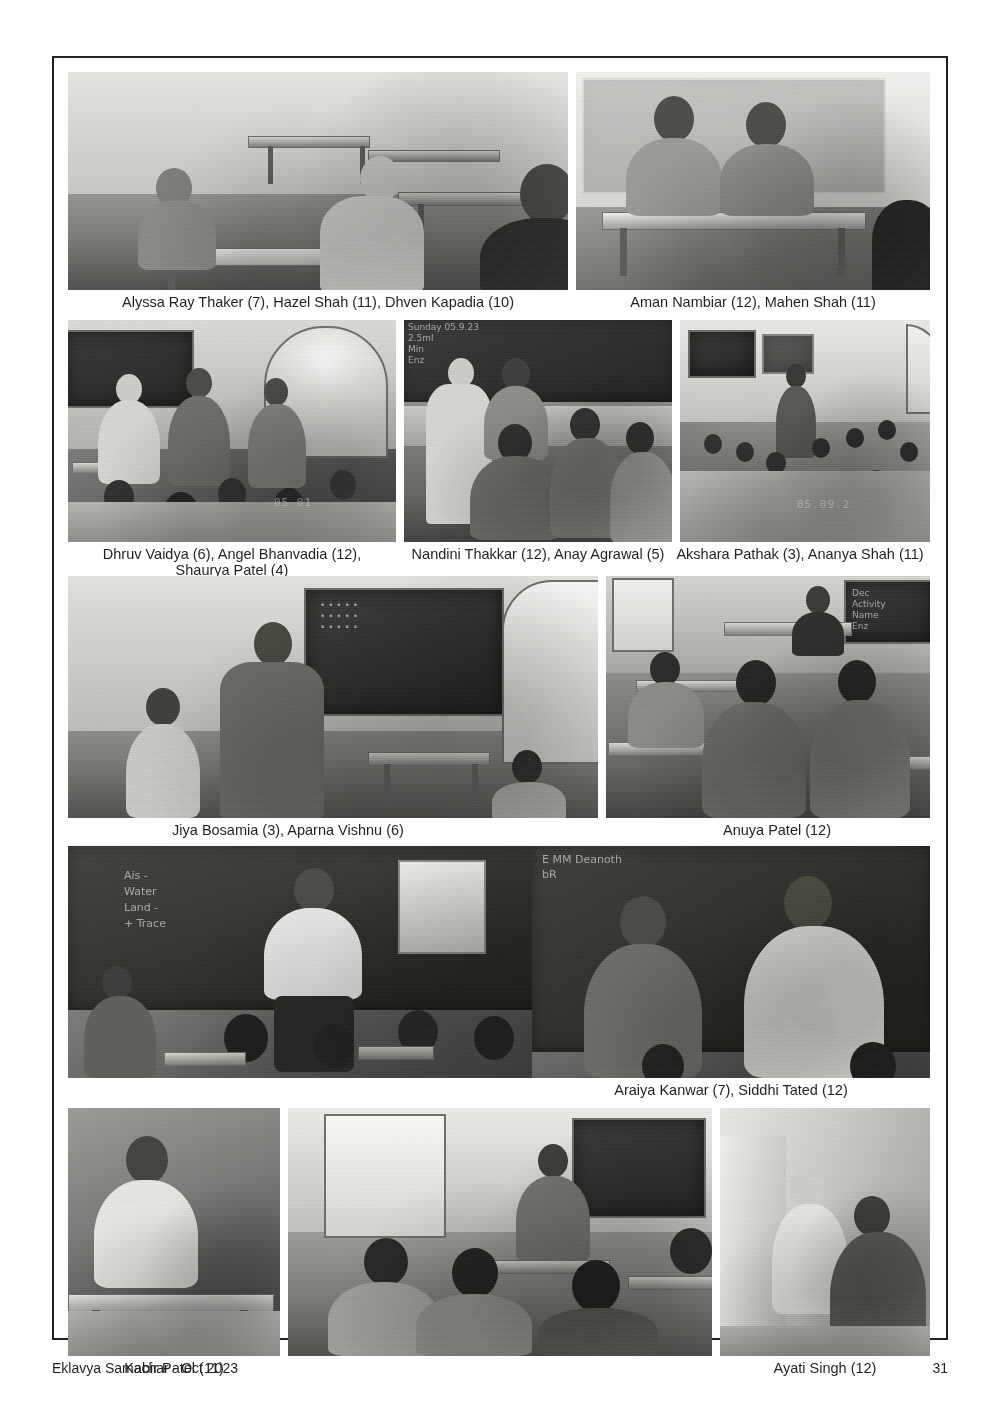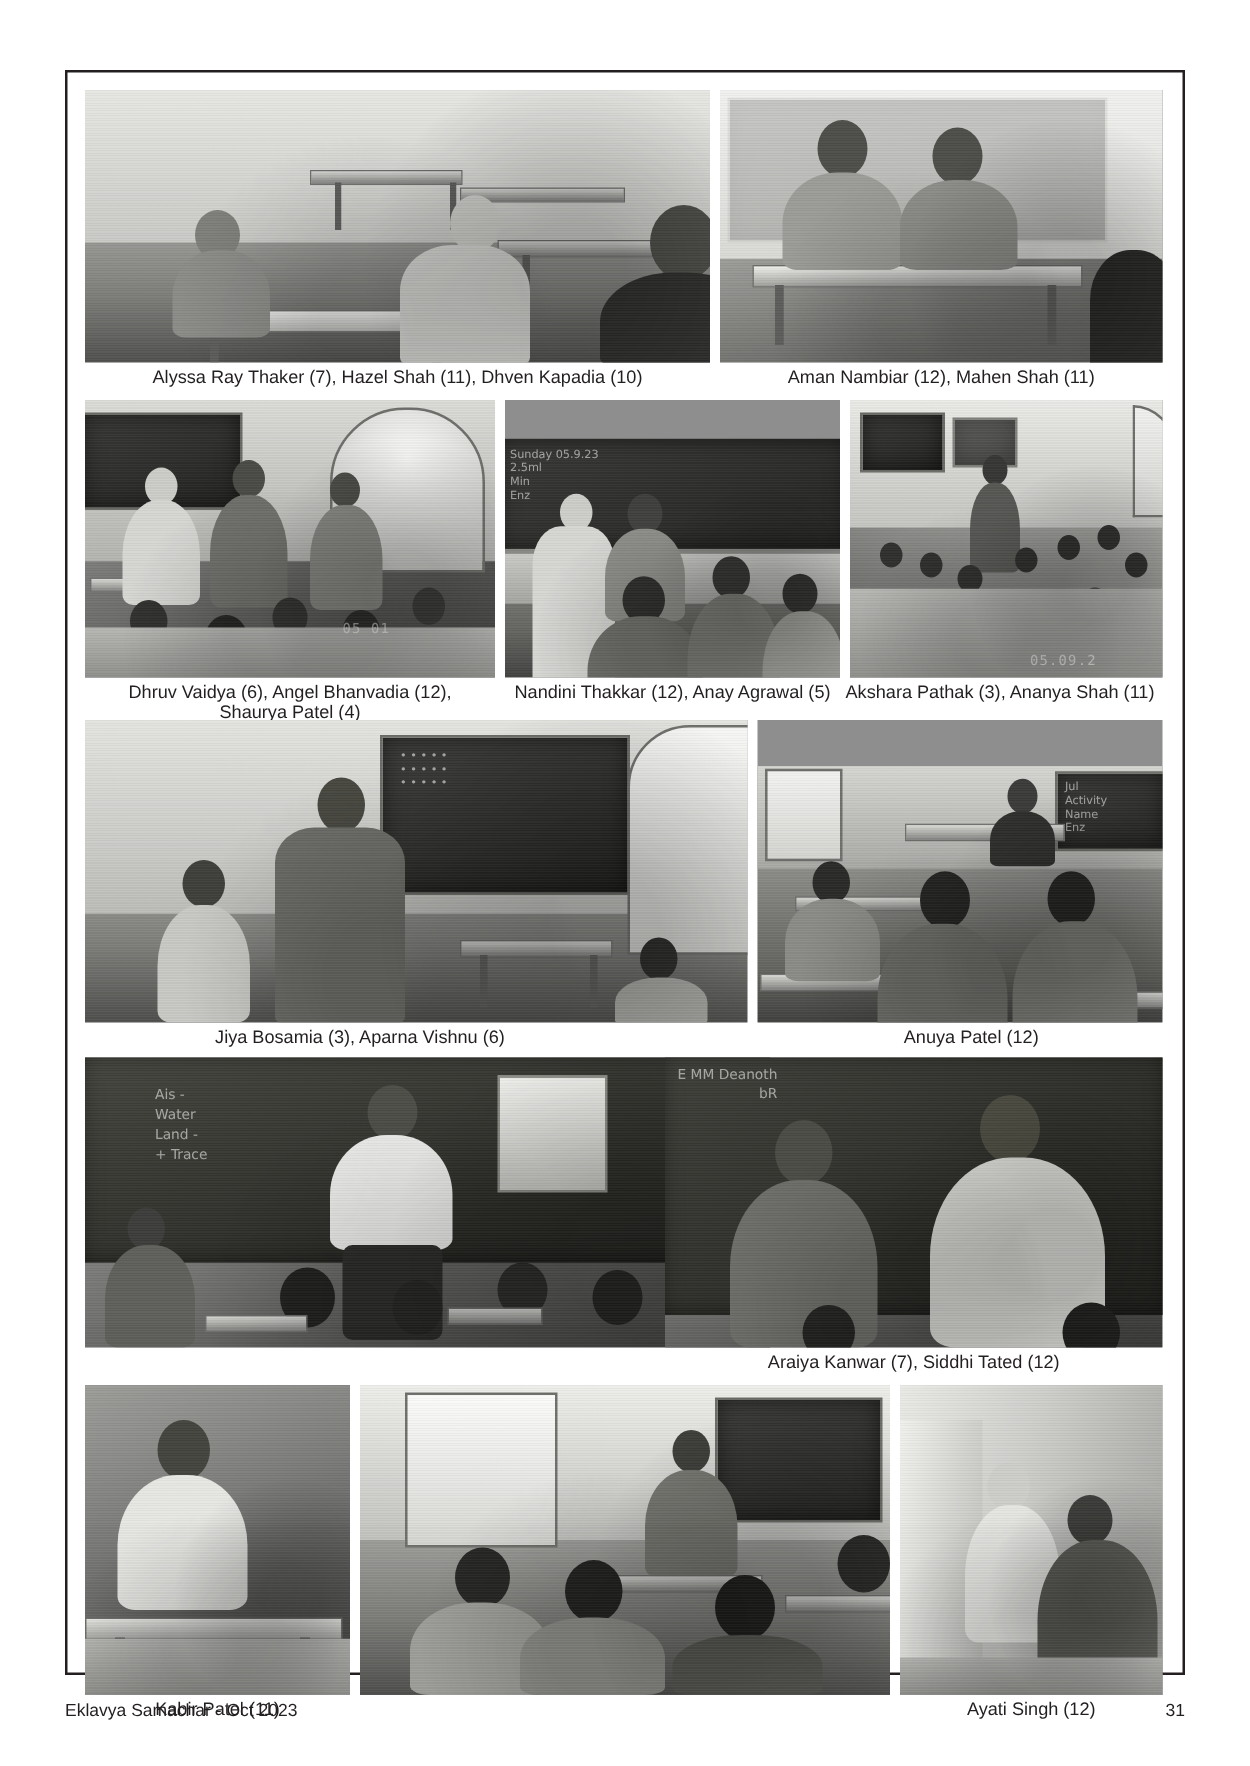--- a/index.html
+++ b/index.html
@@ -77,21 +77,21 @@
     mix-blend-mode: multiply;
     opacity: .8;
   }
   .cls-b { background:
       linear-gradient(180deg,#d7d7d4 0%,#b0b0ad 35%,#7d7d7a 75%,#4f4f4d 100%); }
   .cls-c { background:
       linear-gradient(160deg,#9c9c99 0%,#7a7a78 40%,#5a5a58 70%,#3c3c3a 100%); }
   .cls-d { background:
       linear-gradient(200deg,#c6c6c3 0%,#9a9a97 45%,#6b6b69 80%,#4a4a48 100%); }
   .cls-e { background:
-      linear-gradient(180deg,#b4b4b1 0%,#8c8c89 40%,#63635f 80%,#414140 100%); margin-top: 37px; }
+      linear-gradient(180deg,#b4b4b1 0%,#8c8c89 40%,#63635f 80%,#414140 100%); }
   .cls-f { background:
       linear-gradient(170deg,#e0e0dd 0%,#b5b5b2 30%,#7e7e7b 70%,#545452 100%); }
 
   
   .board {
     position: absolute;
     background: linear-gradient(160deg,#3a3a38 0%,#2c2c2a 60%,#222220 100%);
     border: 2px solid #6a6a66;
     box-shadow: inset 0 0 18px rgba(0,0,0,.55);
   }
@@ -291,21 +291,21 @@
         <div class="head" style="left:56px; top:122px; width:18px; height:20px; background:#2e2e2c;"></div>
         <div class="head" style="left:86px; top:132px; width:20px; height:22px; background:#2e2e2c;"></div>
         <div class="head" style="left:132px; top:118px; width:18px; height:20px; background:#2e2e2c;"></div>
         <div class="head" style="left:166px; top:108px; width:18px; height:20px; background:#2e2e2c;"></div>
         <div class="head" style="left:198px; top:100px; width:18px; height:20px; background:#2e2e2c;"></div>
         <div class="head" style="left:220px; top:122px; width:18px; height:20px; background:#2e2e2c;"></div>
         <div class="head" style="left:40px; top:156px; width:20px; height:22px; background:#343432;"></div>
         <div class="head" style="left:120px; top:160px; width:20px; height:22px; background:#343432;"></div>
         <div class="head" style="left:186px; top:150px; width:20px; height:22px; background:#343432;"></div>
         <div class="floor" style="height:32%;"></div>
-        <div class="stamp" style="left:144px; top:178px;margin-top:24px;">05.09.2</div>
+        <div class="stamp" style="left:117px; top:178px;">05.09.2</div>
         <div class="grain"></div>
       </div>
     </div>
     <div class="caption" style="left:602px; top:474px; width:260px;">Akshara Pathak (3), Ananya Shah (11)</div>
 
     <div class="photo" style="left:0px; top:504px; width:530px; height:242px;">
       <div class="ph cls-b">
         <div class="wall" style="height:64%; background:linear-gradient(180deg,#e3e3e0,#bdbdba);"></div>
         <div class="board" style="left:236px; top:12px; width:196px; height:124px;">
           <div class="chalk" style="left:14px; top:10px;">• • • • •
@@ -327,21 +327,21 @@
         <div class="fig" style="left:424px; top:206px; width:74px; height:38px; background:#a6a6a2;"></div>
         <div class="grain"></div>
       </div>
     </div>
     <div class="caption" style="left:0px; top:750px; width:440px;">Jiya Bosamia (3), Aparna Vishnu (6)</div>
 
     <div class="photo" style="left:538px; top:504px; width:324px; height:242px;">
       <div class="ph cls-e">
         <div class="wall" style="height:40%; background:linear-gradient(180deg,#d5d5d2,#a8a8a5);"></div>
         <div class="board" style="left:238px; top:4px; width:86px; height:60px;">
-          <div class="chalk" style="left:6px; top:6px;">Jul
+          <div class="chalk" style="left:6px; top:6px;">Dec
 Activity
 Name
 Enz</div>
         </div>
         <div class="window" style="left:6px; top:2px; width:58px; height:70px;"></div>
         <div class="desk" style="left:118px; top:46px; width:126px; height:12px;"></div>
         <div class="desk" style="left:30px; top:104px; width:100px; height:10px;"></div>
         <div class="desk" style="left:2px; top:166px; width:128px; height:12px;"></div>
         <div class="desk" style="left:206px; top:180px; width:118px; height:12px;"></div>
 
@@ -381,21 +381,21 @@
         <div class="head" style="left:330px; top:164px; width:40px; height:44px; background:#2a2a28;"></div>
         <div class="head" style="left:406px; top:170px; width:40px; height:44px; background:#222220;"></div>
         <div class="desk" style="left:96px; top:206px; width:80px; height:12px;"></div>
         <div class="desk" style="left:290px; top:200px; width:74px; height:12px;"></div>
         <div class="grain"></div>
       </div>
     </div>
 
     <div class="photo" style="left:464px; top:774px; width:398px; height:232px;">
       <div class="ph cls-c">
-        <div class="board" style="left:-4px; top:-4px; right:-4px; bottom:26px; border:none; background:linear-gradient(150deg,#3f3f3a 0%,#2a2a26 60%,#1d1d1a 100%);text-align:right;">
+        <div class="board" style="left:-4px; top:-4px; right:-4px; bottom:26px; border:none; background:linear-gradient(150deg,#3f3f3a 0%,#2a2a26 60%,#1d1d1a 100%);">
           <div class="chalk" style="left:14px; top:10px; font-size:11px; line-height:15px;">E MM Deanoth
 bR</div>
         </div>
 
         <div class="head" style="left:88px; top:50px; width:46px; height:52px; background:#4a4a44;"></div>
         <div class="fig" style="left:52px; top:98px; width:118px; height:134px; background:#6b6b67;"></div>
 
         <div class="head" style="left:252px; top:30px; width:48px; height:54px; background:#49493f;"></div>
         <div class="fig light" style="left:212px; top:80px; width:140px; height:152px; background:#d9d9d5;"></div>
 

